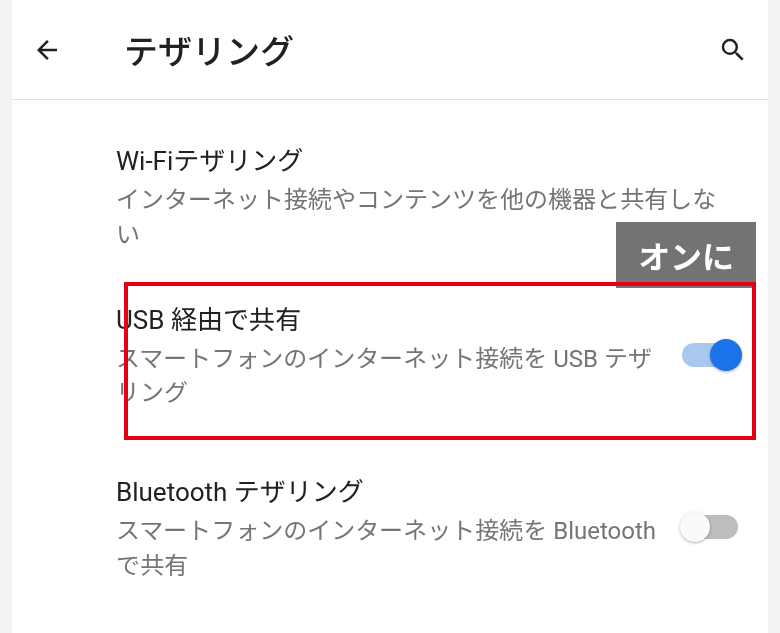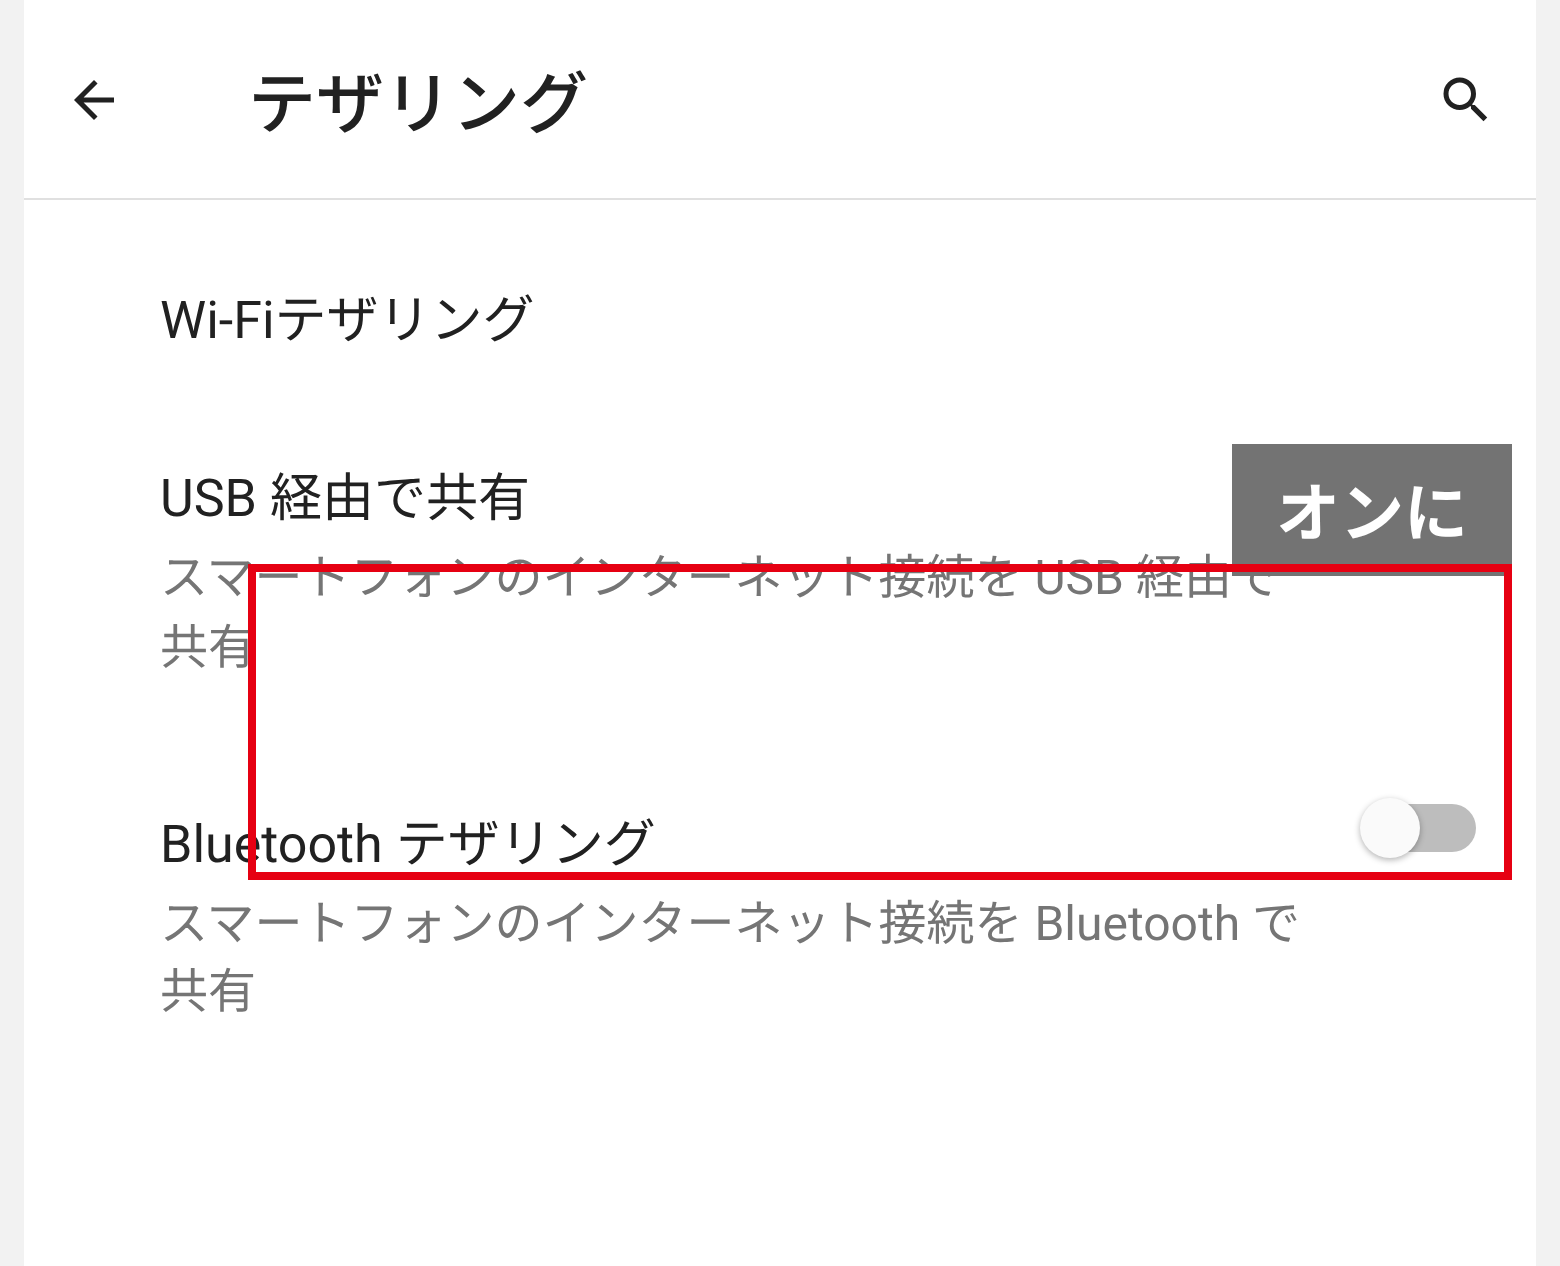--- a/index.html
+++ b/index.html
@@ -38,22 +38,23 @@
       height: 34px;
       display: flex;
       align-items: center;
       justify-content: center;
       cursor: pointer;
     }
     .settings-list {
       padding-top: 20px;
     }
     .setting-item {
-      padding: 20px 34px 20px 80px;
+      padding: 20px 34px 20px 116px;
       display: flex;
+      align-items: center;
       position: relative;
     }
     .setting-text {
       flex: 1;
       padding-right: 20px;
     }
     .setting-title {
       font-size: 26px;
       color: #212121;
       margin-bottom: 6px;
@@ -155,27 +156,28 @@
       <path d="M15.5 14h-.79l-.28-.27A6.471 6.471 0 0 0 16 9.5 6.5 6.5 0 1 0 9.5 16c1.61 0 3.09-.59 4.23-1.57l.27.28v.79l5 4.99L20.49 19l-4.99-5zm-6 0C7.01 14 5 11.99 5 9.5S7.01 5 9.5 5 14 7.01 14 9.5 11.99 14 9.5 14z" fill="#212121"></path>
     </svg>
   </div>
 </div>
 
 <div class="settings-list">
 
   <div class="setting-item">
     <div class="setting-text">
       <div class="setting-title">Wi-Fiテザリング</div>
+      <div class="setting-subtitle">インターネット接続やコンテンツを他の機器と共有しない</div>
     </div>
   </div>
 
   <div class="setting-item" style="padding-top:26px;padding-bottom:26px;">
     <div class="setting-text">
       <div class="setting-title">USB 経由で共有</div>
-      <div class="setting-subtitle">スマートフォンのインターネット接続を USB 経由で共有</div>
+      <div class="setting-subtitle">スマートフォンのインターネット接続を USB テザリング</div>
     </div>
     <div class="toggle toggle-on"></div>
   </div>
 
   <div class="setting-item" style="padding-top:34px;">
     <div class="setting-text">
       <div class="setting-title">Bluetooth テザリング</div>
       <div class="setting-subtitle">スマートフォンのインターネット接続を Bluetooth で共有</div>
     </div>
     <div class="toggle toggle-off"></div>

